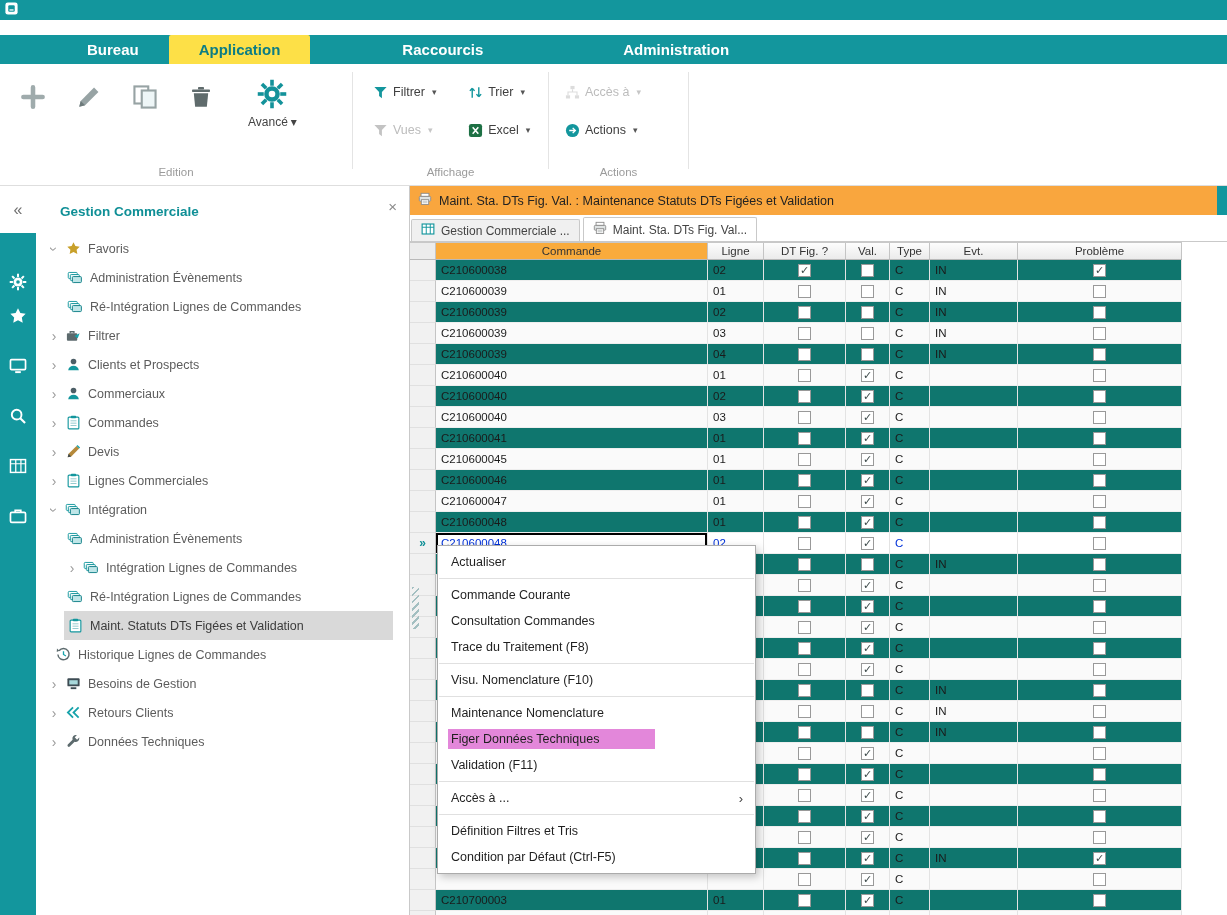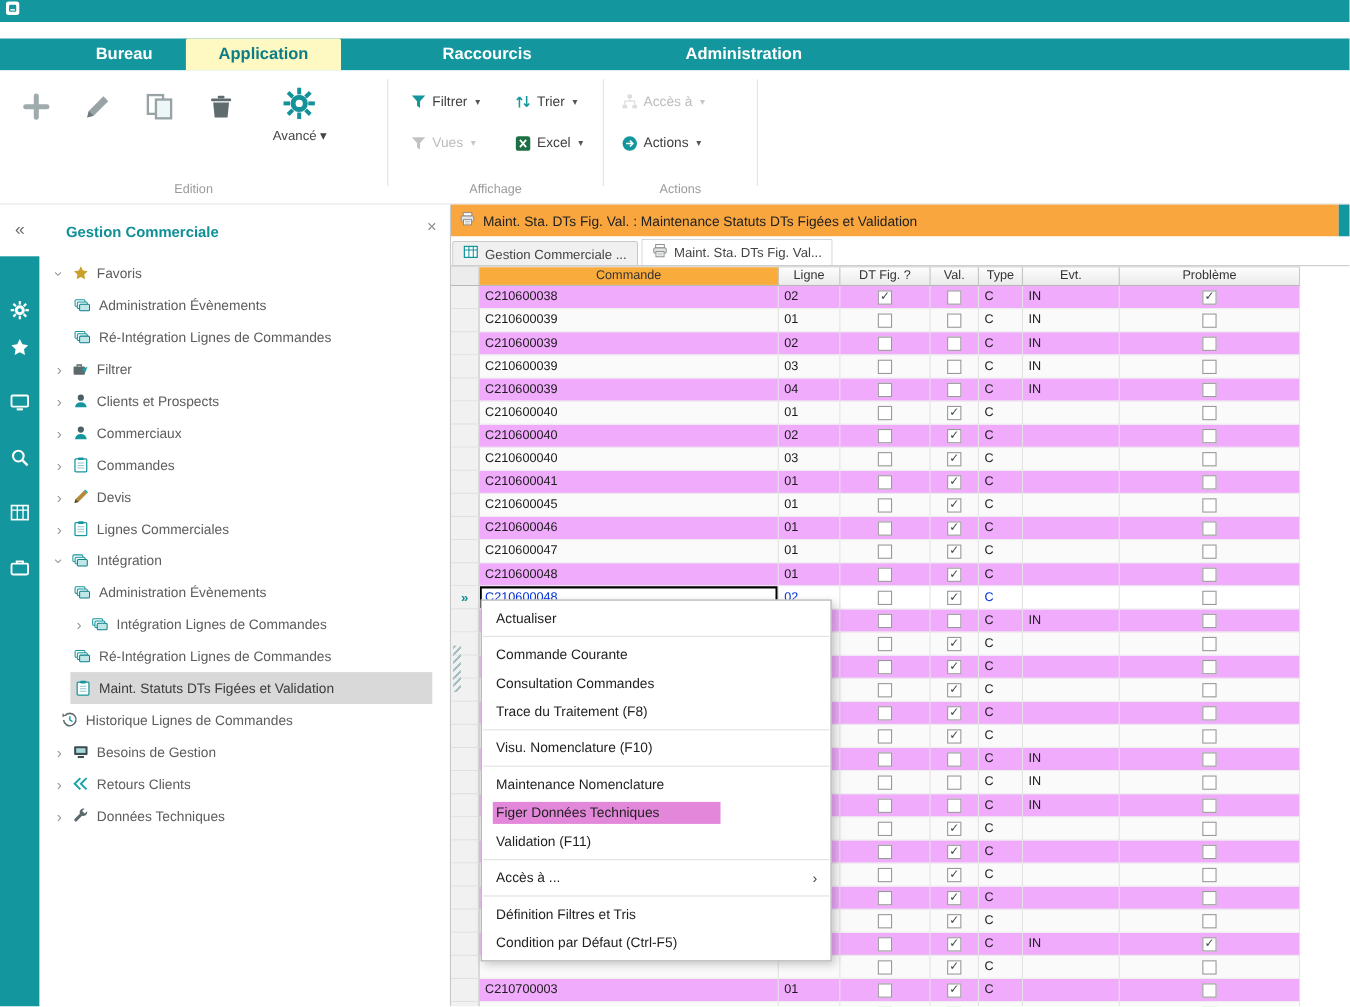--- a/index.html
+++ b/index.html
@@ -12,21 +12,21 @@
   .titlebar { position:absolute; left:0; top:0; right:0; height:20px; background:#13969d;
     display:flex; align-items:center; padding-left:5px; }
   .whitegap { position:absolute; left:0; top:20px; right:0; height:15px; background:#fff; }
   .tabband { position:absolute; left:0; top:35px; right:0; height:29px; background:#13969d;
     display:flex; align-items:stretch; }
   .rtab { color:#fff; font-size:15px; font-weight:bold; display:flex; align-items:center;
     padding:0 30px; cursor:default; }
   .rtab:nth-child(1){ margin-left:57px; }
   .rtab:nth-child(3){ margin-left:62px; }
   .rtab:nth-child(4){ margin-left:80px; }
-  .rtab.active { background:#fef9c3; color:#0c7d84; border-radius:2px 2px 0 0; }
+  .rtab.active { background:#fde047; color:#0c7d84; border-radius:2px 2px 0 0; }
 
   
   .toolbar { position:absolute; left:0; top:64px; right:0; height:122px; background:#fff;
     border-bottom:1px solid #dedede; }
   .tb-sep { position:absolute; top:8px; bottom:16px; width:1px; background:#e4e4e4; }
   .group-label { position:absolute; bottom:7px; left:0; right:0; text-align:center;
     color:#9b9b9b; font-size:11.5px; }
   .tb-edition { position:absolute; left:0; top:0; width:352px; height:100%; }
   .tb-edition .bigrow { display:flex; align-items:flex-start; gap:22px; padding:18px 0 0 16px; }
   .tb-big { width:34px; height:34px; display:flex; align-items:center; justify-content:center; }
@@ -82,21 +82,21 @@
 
   
   .grid { position:absolute; left:410px; top:242px; width:772px; bottom:0; overflow:hidden;
     font-size:11.5px; color:#1a1a1a; }
   .ghead { display:flex; height:18px; border-top:1px solid #c8c8c8; border-bottom:1px solid #b9b9b9;
     background:linear-gradient(#fdfdfd,#ebebeb); }
   .gc { display:flex; align-items:center; justify-content:center; border-right:1px solid #c4c4c4;
     color:#333; height:100%; flex:none; }
   .gc.corner { background:#ececec; }
   .gc.commande-h { background:#f9ab3c; }
-  .grow { display:flex; height:21px; background:#f0abfc; }
+  .grow { display:flex; height:21px; background:#0f766e; }
   .grow:nth-child(even) { background:#fafafa; }
   .grow.sel { background:#fff; }
   .gcell { border-right:1px solid #e3e3e3; border-bottom:1px solid #eeeeee; display:flex;
     align-items:center; padding-left:5px; overflow:hidden; white-space:nowrap; height:100%; flex:none; }
   .gcell.center { justify-content:center; padding-left:0; }
   .rowhead { background:#f1f1f1; border-right:1px solid #c4c4c4; border-bottom:1px solid #e0e0e0;
     display:flex; align-items:center; justify-content:center; color:#0f8f96; font-weight:bold;
     font-size:12px; height:100%; flex:none; }
   .cb { width:13px; height:13px; border:1px solid #999; background:#fff; display:flex;
     align-items:center; justify-content:center; line-height:1; }

